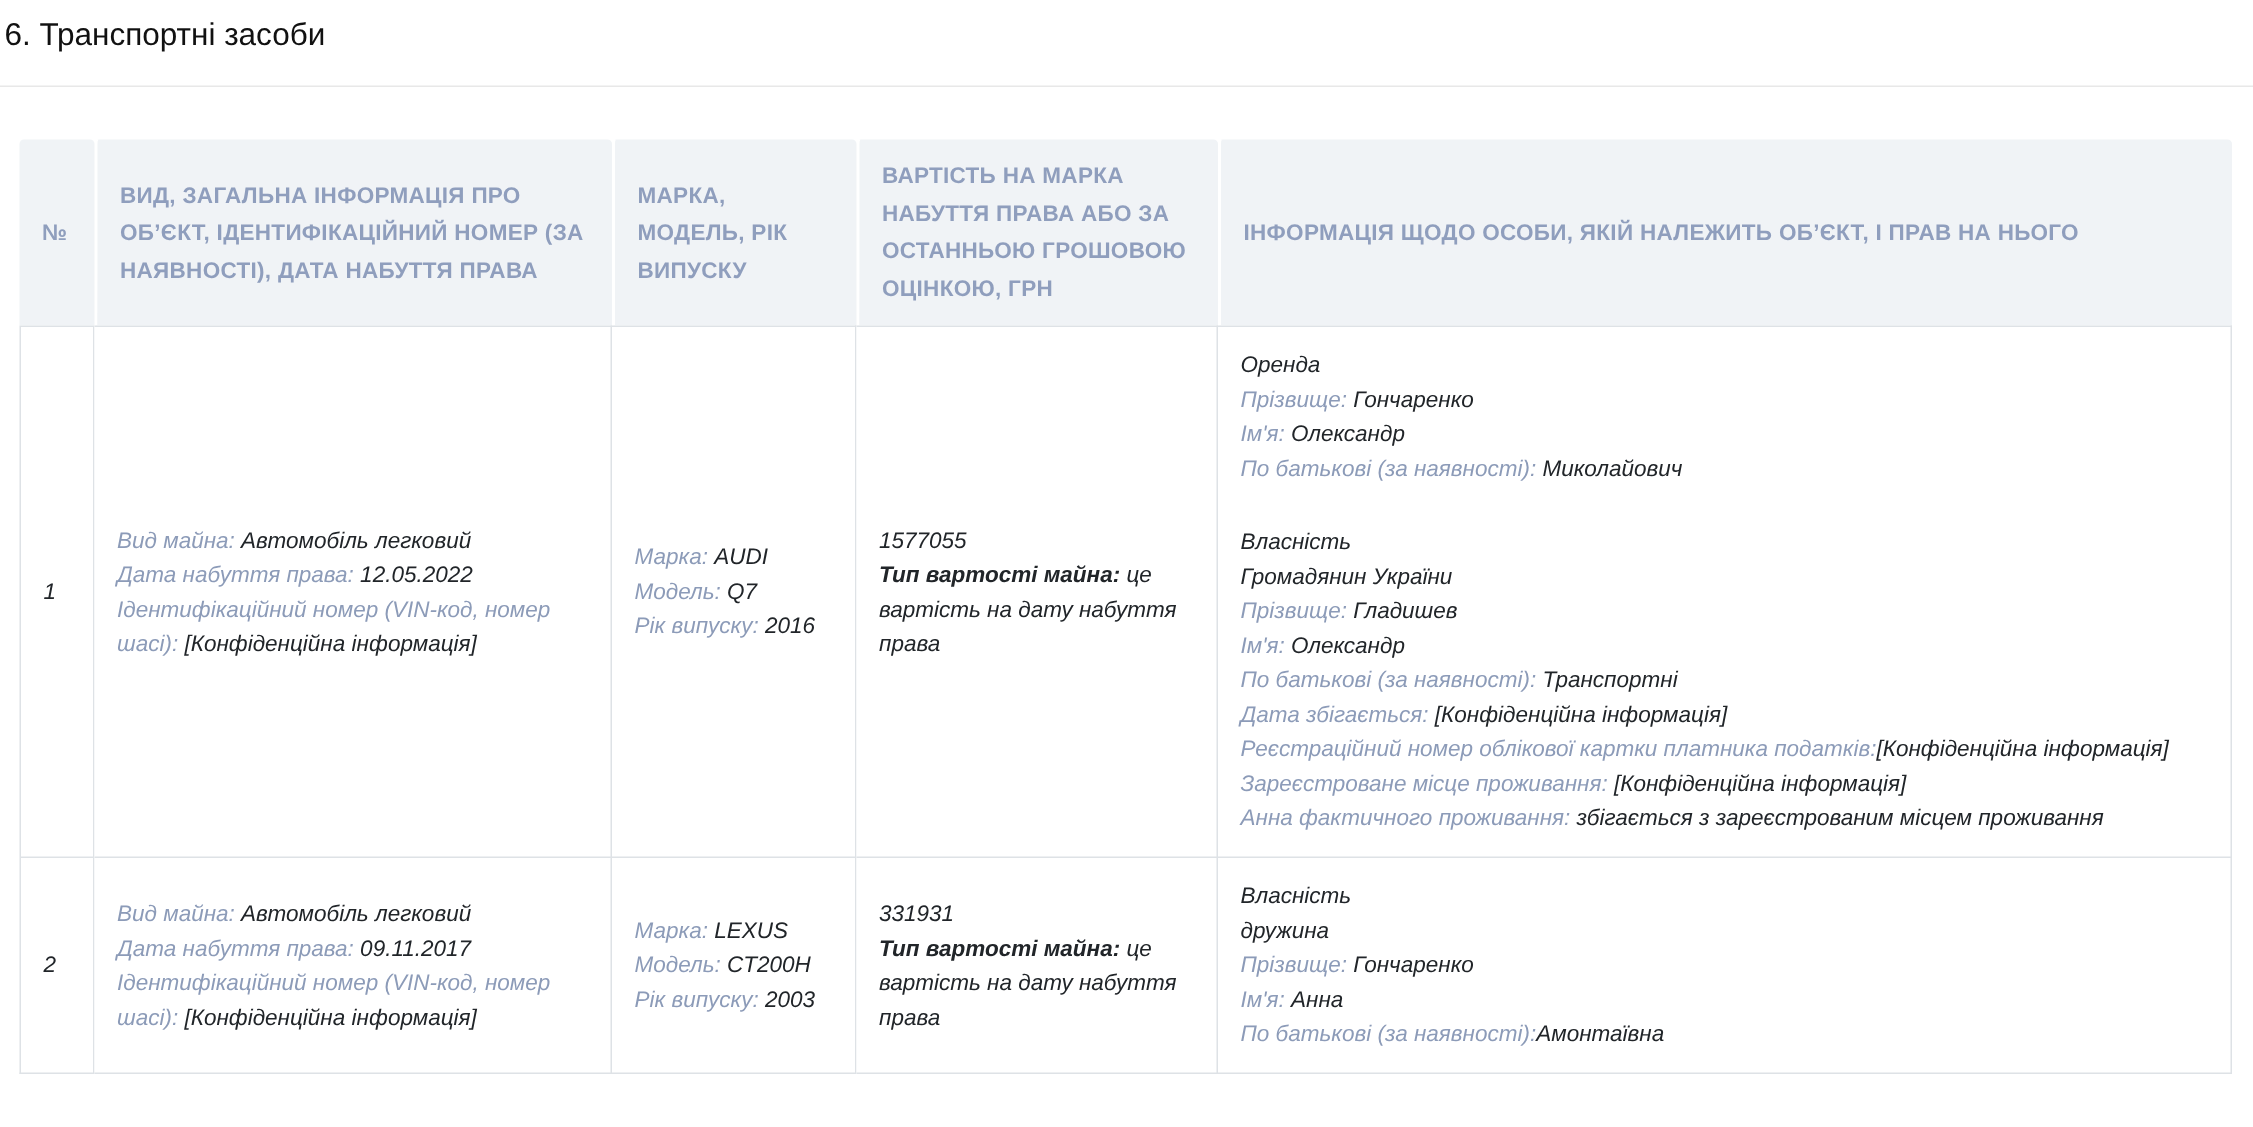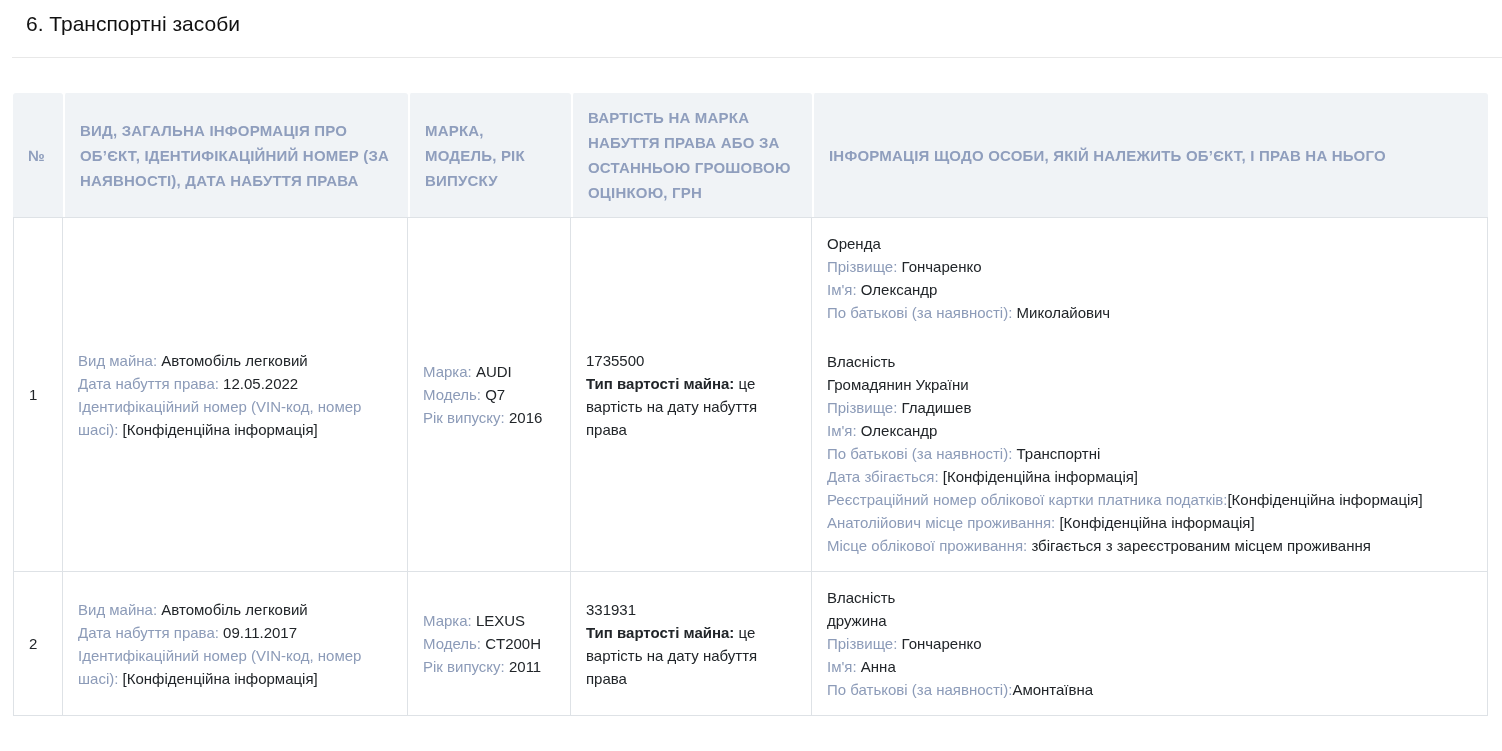--- a/index.html
+++ b/index.html
@@ -12,23 +12,22 @@
   }
   *{box-sizing:border-box;}
   html,body{margin:0;padding:0;}
   body{
     width:1502px;height:751px;overflow:hidden;
     background:#ffffff;color:var(--value-text);
     font-family:"Liberation Sans", sans-serif;
     font-size:15px;
   }
   .page-header{
-    padding:12px 16px 21px 14px;
+    padding:12px 16px 21px 3px;
     border-bottom:1px solid var(--divider);
-    margin-left:12px;
   }
   .section-title{
     margin:0;font-size:21px;font-weight:400;color:#111111;line-height:24px;
   }
   .table-wrap{margin:35px 14px 0 13px;}
   table.decl-table{
     width:100%;table-layout:fixed;
     border-collapse:separate;border-spacing:0;
     font-size:15px;
   }
@@ -43,20 +42,21 @@
     letter-spacing:.2px;
   }
   thead th:first-child{border-left:none;}
   tbody td{
     padding:14px 15px;
     line-height:23px;
     vertical-align:middle;
     border-bottom:1px solid var(--border);
     border-right:1px solid var(--border);
     background:#ffffff;
+    font-style:italic;
   }
   tbody tr:first-child td{border-top:1px solid var(--border);}
   tbody td:first-child{border-left:1px solid var(--border);}
   td.cell-owner{vertical-align:top;}
   .lbl{color:var(--label-text);text-align:center;}
   .val{color:var(--value-text);margin-top:22px;}
   .amount{color:var(--value-text);}
   .type-label{font-weight:700;color:var(--value-text);}
   .owner-block + .owner-block{margin-top:26px;}
   .field-line{margin:0;}
@@ -94,55 +94,55 @@
           <div class="field-line"><span class="lbl">Вид майна:</span> <span class="val">Автомобіль легковий</span></div>
           <div class="field-line"><span class="lbl">Дата набуття права:</span> <span class="val">12.05.2022</span></div>
           <div class="field-line"><span class="lbl">Ідентифікаційний номер (VIN-код, номер шасі):</span> <span class="val">[Конфіденційна інформація]</span></div>
         </td>
         <td class="cell-vehicle">
           <div class="field-line"><span class="lbl">Марка:</span> <span class="val">AUDI</span></div>
           <div class="field-line"><span class="lbl">Модель:</span> <span class="val">Q7</span></div>
           <div class="field-line"><span class="lbl">Рік випуску:</span> <span class="val">2016</span></div>
         </td>
         <td class="cell-cost">
-          <div class="field-line amount">1735500</div>
+          <div class="field-line amount">1577055</div>
           <div class="field-line"><span class="type-label">Тип вартості майна:</span> <span class="val">це вартість на дату набуття права</span></div>
         </td>
         <td class="cell-owner">
           <div class="owner-block">
             <div class="field-line val">Оренда</div>
             <div class="field-line"><span class="lbl">Прізвище:</span> <span class="val">Гончаренко</span></div>
             <div class="field-line"><span class="lbl">Ім'я:</span> <span class="val">Олександр</span></div>
             <div class="field-line"><span class="lbl">По батькові (за наявності):</span> <span class="val">Миколайович</span></div>
           </div>
           <div class="owner-block">
             <div class="field-line val">Власність</div>
             <div class="field-line val">Громадянин України</div>
             <div class="field-line"><span class="lbl">Прізвище:</span> <span class="val">Гладишев</span></div>
             <div class="field-line"><span class="lbl">Ім'я:</span> <span class="val">Олександр</span></div>
             <div class="field-line"><span class="lbl">По батькові (за наявності):</span> <span class="val">Транспортні</span></div>
             <div class="field-line"><span class="lbl">Дата збігається:</span> <span class="val">[Конфіденційна інформація]</span></div>
             <div class="field-line"><span class="lbl">Реєстраційний номер облікової картки платника податків:</span><span class="val">[Конфіденційна інформація]</span></div>
-            <div class="field-line"><span class="lbl">Анатолійович місце проживання:</span> <span class="val">[Конфіденційна інформація]</span></div>
-            <div class="field-line"><span class="lbl">Місце облікової проживання:</span> <span class="val">збігається з зареєстрованим місцем проживання</span></div>
+            <div class="field-line"><span class="lbl">Зареєстроване місце проживання:</span> <span class="val">[Конфіденційна інформація]</span></div>
+            <div class="field-line"><span class="lbl">Анна фактичного проживання:</span> <span class="val">збігається з зареєстрованим місцем проживання</span></div>
           </div>
         </td>
       </tr>
 
       <tr>
         <td class="cell-num">2</td>
         <td class="cell-info">
           <div class="field-line"><span class="lbl">Вид майна:</span> <span class="val">Автомобіль легковий</span></div>
           <div class="field-line"><span class="lbl">Дата набуття права:</span> <span class="val">09.11.2017</span></div>
           <div class="field-line"><span class="lbl">Ідентифікаційний номер (VIN-код, номер шасі):</span> <span class="val">[Конфіденційна інформація]</span></div>
         </td>
         <td class="cell-vehicle">
           <div class="field-line"><span class="lbl">Марка:</span> <span class="val">LEXUS</span></div>
           <div class="field-line"><span class="lbl">Модель:</span> <span class="val">CT200H</span></div>
-          <div class="field-line"><span class="lbl">Рік випуску:</span> <span class="val">2011</span></div>
+          <div class="field-line"><span class="lbl">Рік випуску:</span> <span class="val">2003</span></div>
         </td>
         <td class="cell-cost">
           <div class="field-line amount">331931</div>
           <div class="field-line"><span class="type-label">Тип вартості майна:</span> <span class="val">це вартість на дату набуття права</span></div>
         </td>
         <td class="cell-owner">
           <div class="owner-block">
             <div class="field-line val">Власність</div>
             <div class="field-line val">дружина</div>
             <div class="field-line"><span class="lbl">Прізвище:</span> <span class="val">Гончаренко</span></div>

